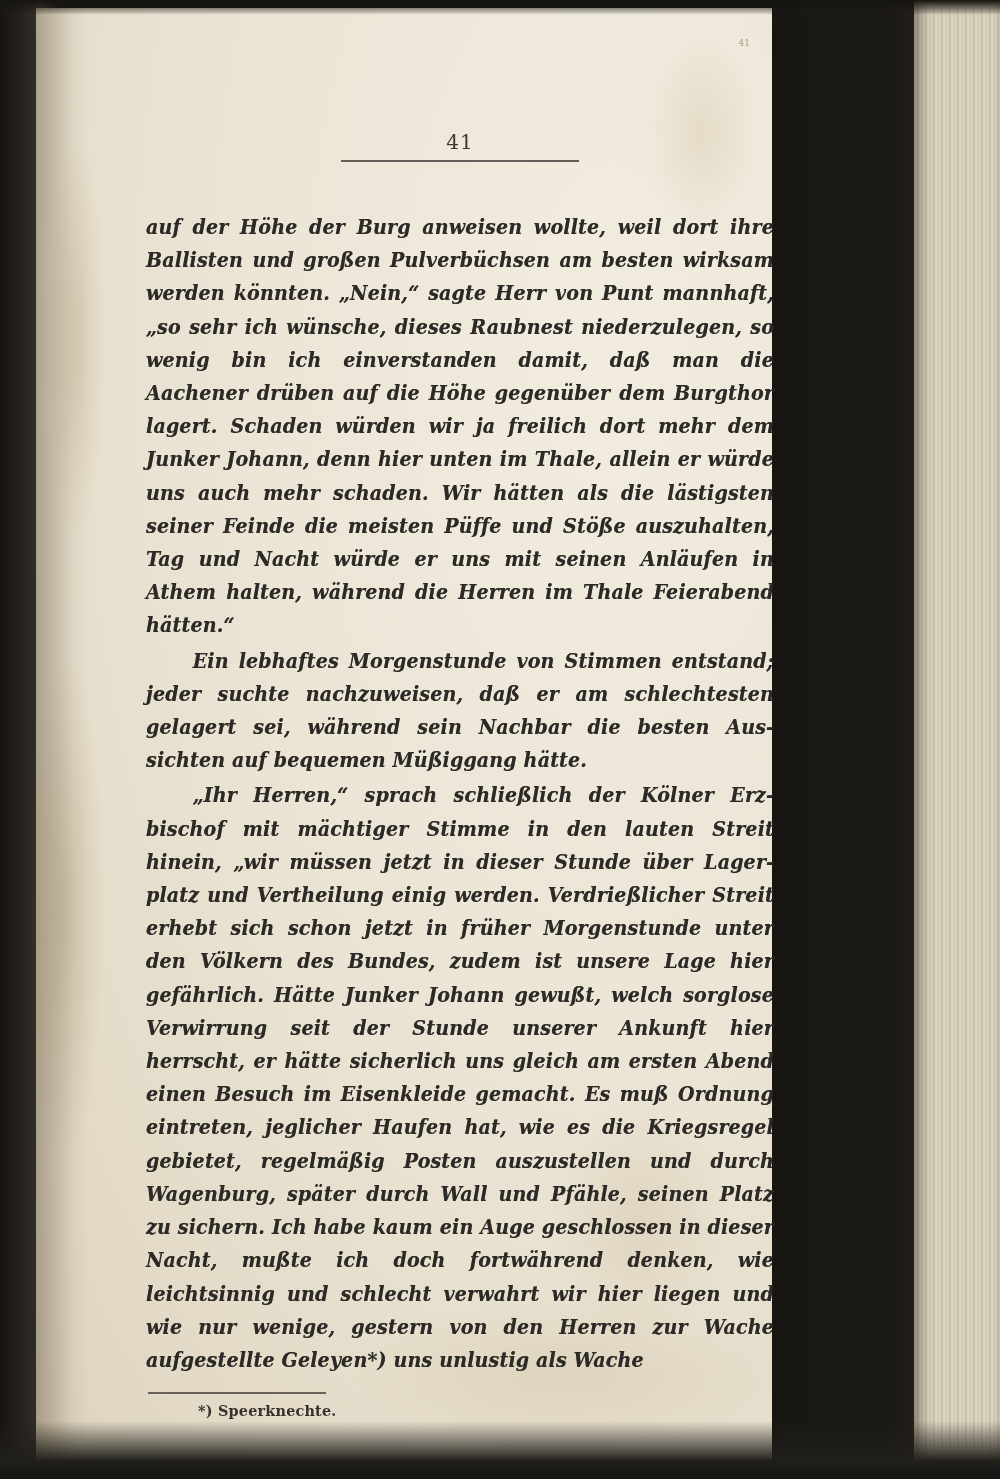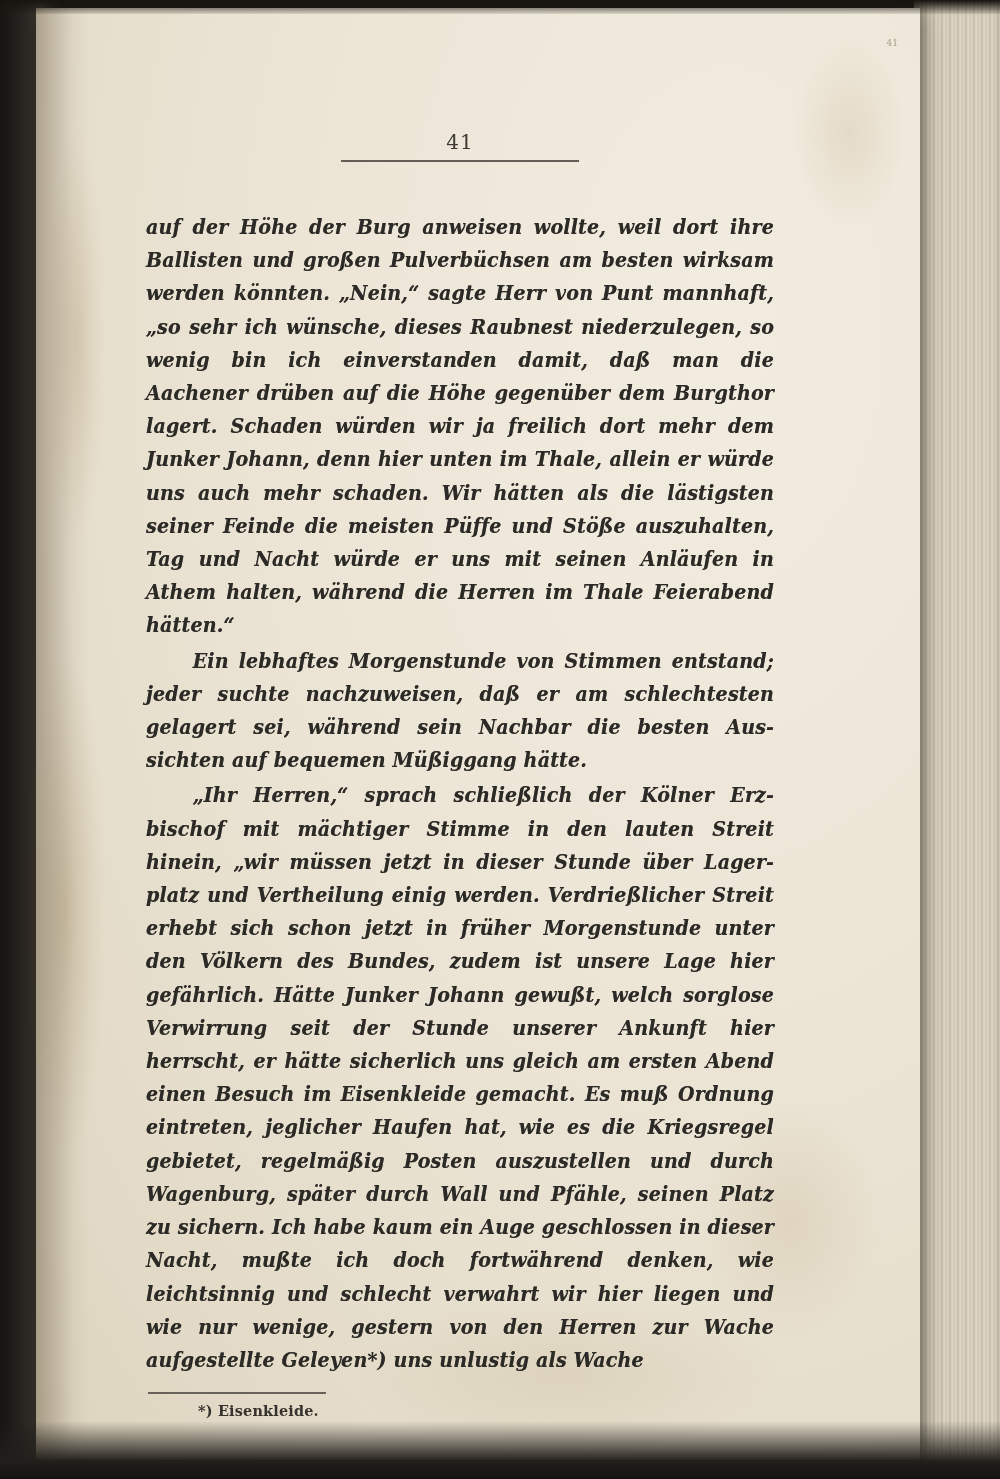--- a/index.html
+++ b/index.html
@@ -68,21 +68,21 @@
     top: 0; right: 86px;
     width: 26px; height: 1479px;
     background: linear-gradient(90deg, rgba(40,34,24,0.0) 0%, rgba(45,38,26,0.45) 100%);
   }
 
   
   .page {
     position: absolute;
     top: 8px;
     left: 36px;
-    width: 884px;
+    width: 736px;
     height: 1452px;
     background:
       radial-gradient(ellipse at 78% 22%, #f2ece0 0%, #ece5d6 45%, #e4dcc9 78%, #ddd4bf 100%);
     box-shadow: 0 0 22px rgba(20,16,10,0.55);
   }
   
   .stain {
     position: absolute;
     border-radius: 50%;
     pointer-events: none;
@@ -211,21 +211,21 @@
       <div class="folio-rule"></div>
 
       <div class="body-text">
         <p>auf der Höhe der Burg anweisen wollte, weil dort ihre Ballisten und großen Pulverbüchsen am besten wirksam werden könnten. „Nein,“ sagte Herr von Punt mannhaft, „so sehr ich wünsche, dieses Raubnest niederzulegen, so wenig bin ich einverstanden damit, daß man die Aachener drüben auf die Höhe gegen­über dem Burgthor lagert. Schaden würden wir ja freilich dort mehr dem Junker Johann, denn hier unten im Thale, allein er würde uns auch mehr schaden. Wir hätten als die lästigsten seiner Feinde die meisten Püffe und Stöße auszuhalten, Tag und Nacht würde er uns mit seinen Anläufen in Athem halten, während die Herren im Thale Feierabend hätten.“</p>
         <p class="indent">Ein lebhaftes Morgenstunde von Stimmen ent­stand; jeder suchte nachzuweisen, daß er am schlechtesten gelagert sei, während sein Nachbar die besten Aus­sichten auf bequemen Müßiggang hätte.</p>
         <p class="indent">„Ihr Herren,“ sprach schließlich der Kölner Erz­bischof mit mächtiger Stimme in den lauten Streit hinein, „wir müssen jetzt in dieser Stunde über Lager­platz und Vertheilung einig werden. Verdrießlicher Streit erhebt sich schon jetzt in früher Morgenstunde unter den Völkern des Bundes, zudem ist unsere Lage hier gefährlich. Hätte Junker Johann gewußt, welch sorglose Verwirrung seit der Stunde unserer Ankunft hier herrscht, er hätte sicherlich uns gleich am ersten Abend einen Besuch im Eisenkleide gemacht. Es muß Ordnung eintreten, jeglicher Haufen hat, wie es die Kriegsregel gebietet, regelmäßig Posten auszustellen und durch Wagenburg, später durch Wall und Pfähle, seinen Platz zu sichern. Ich habe kaum ein Auge geschlossen in dieser Nacht, mußte ich doch fortwährend denken, wie leichtsinnig und schlecht verwahrt wir hier liegen und wie nur wenige, gestern von den Herren zur Wache aufgestellte Geleyen*) uns unlustig als Wache</p>
       </div>
 
       <div class="footnote-wrap">
         <div class="footnote-rule"></div>
-        <div class="footnote">*) Eisenkleide.</div>
+        <div class="footnote">*) Speerknechte.</div>
       </div>
 
     </div>
   </div>
 
   <div class="edge-top"></div>
   <div class="edge-bottom"></div>
 </div>
 
 </body></html>

